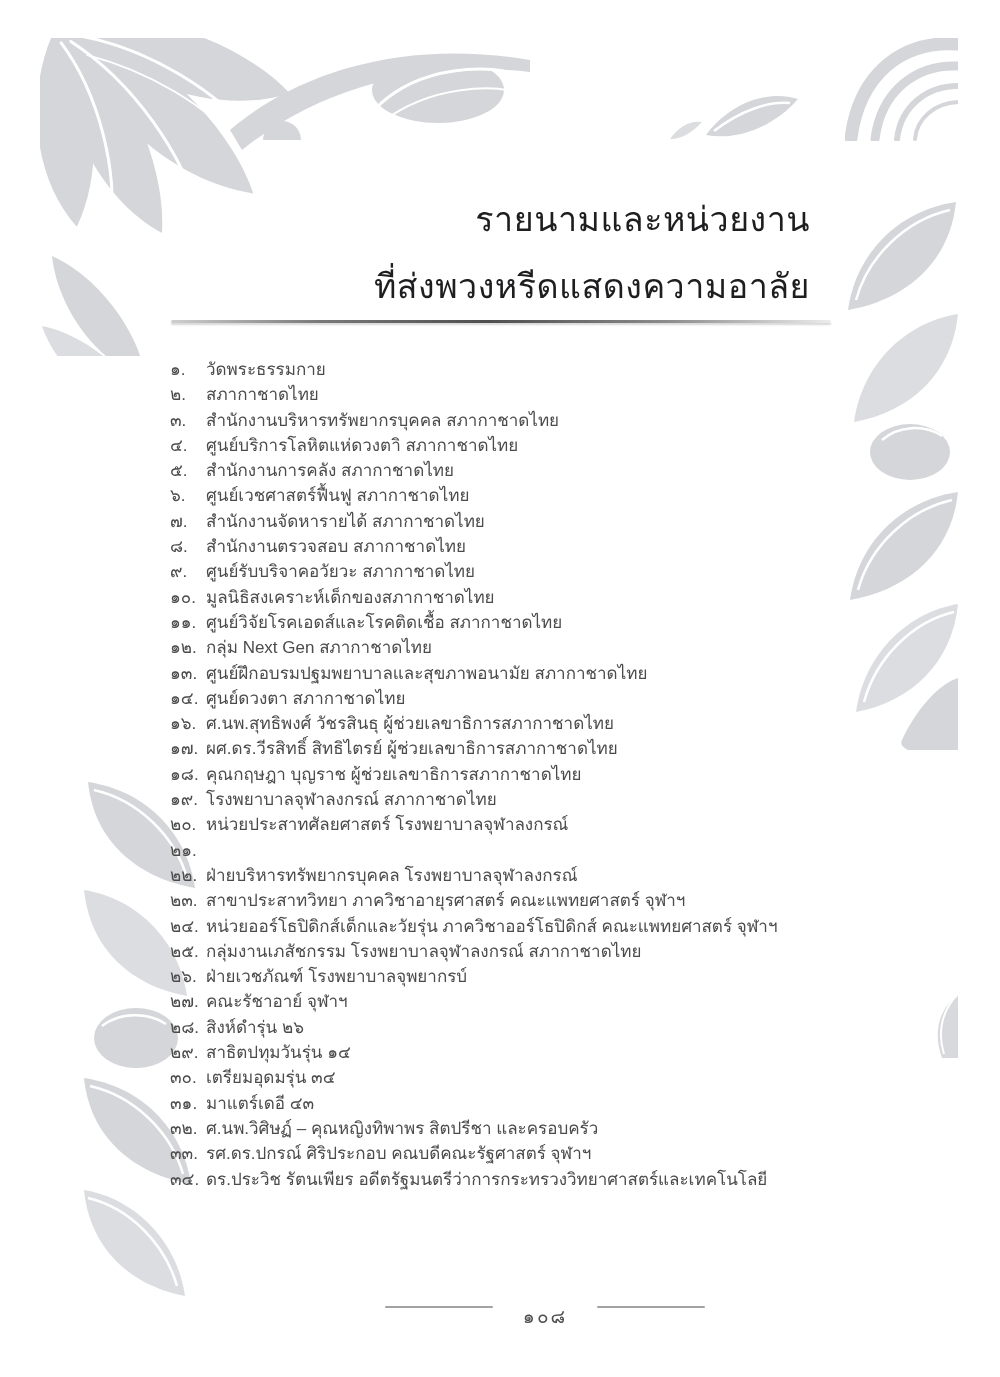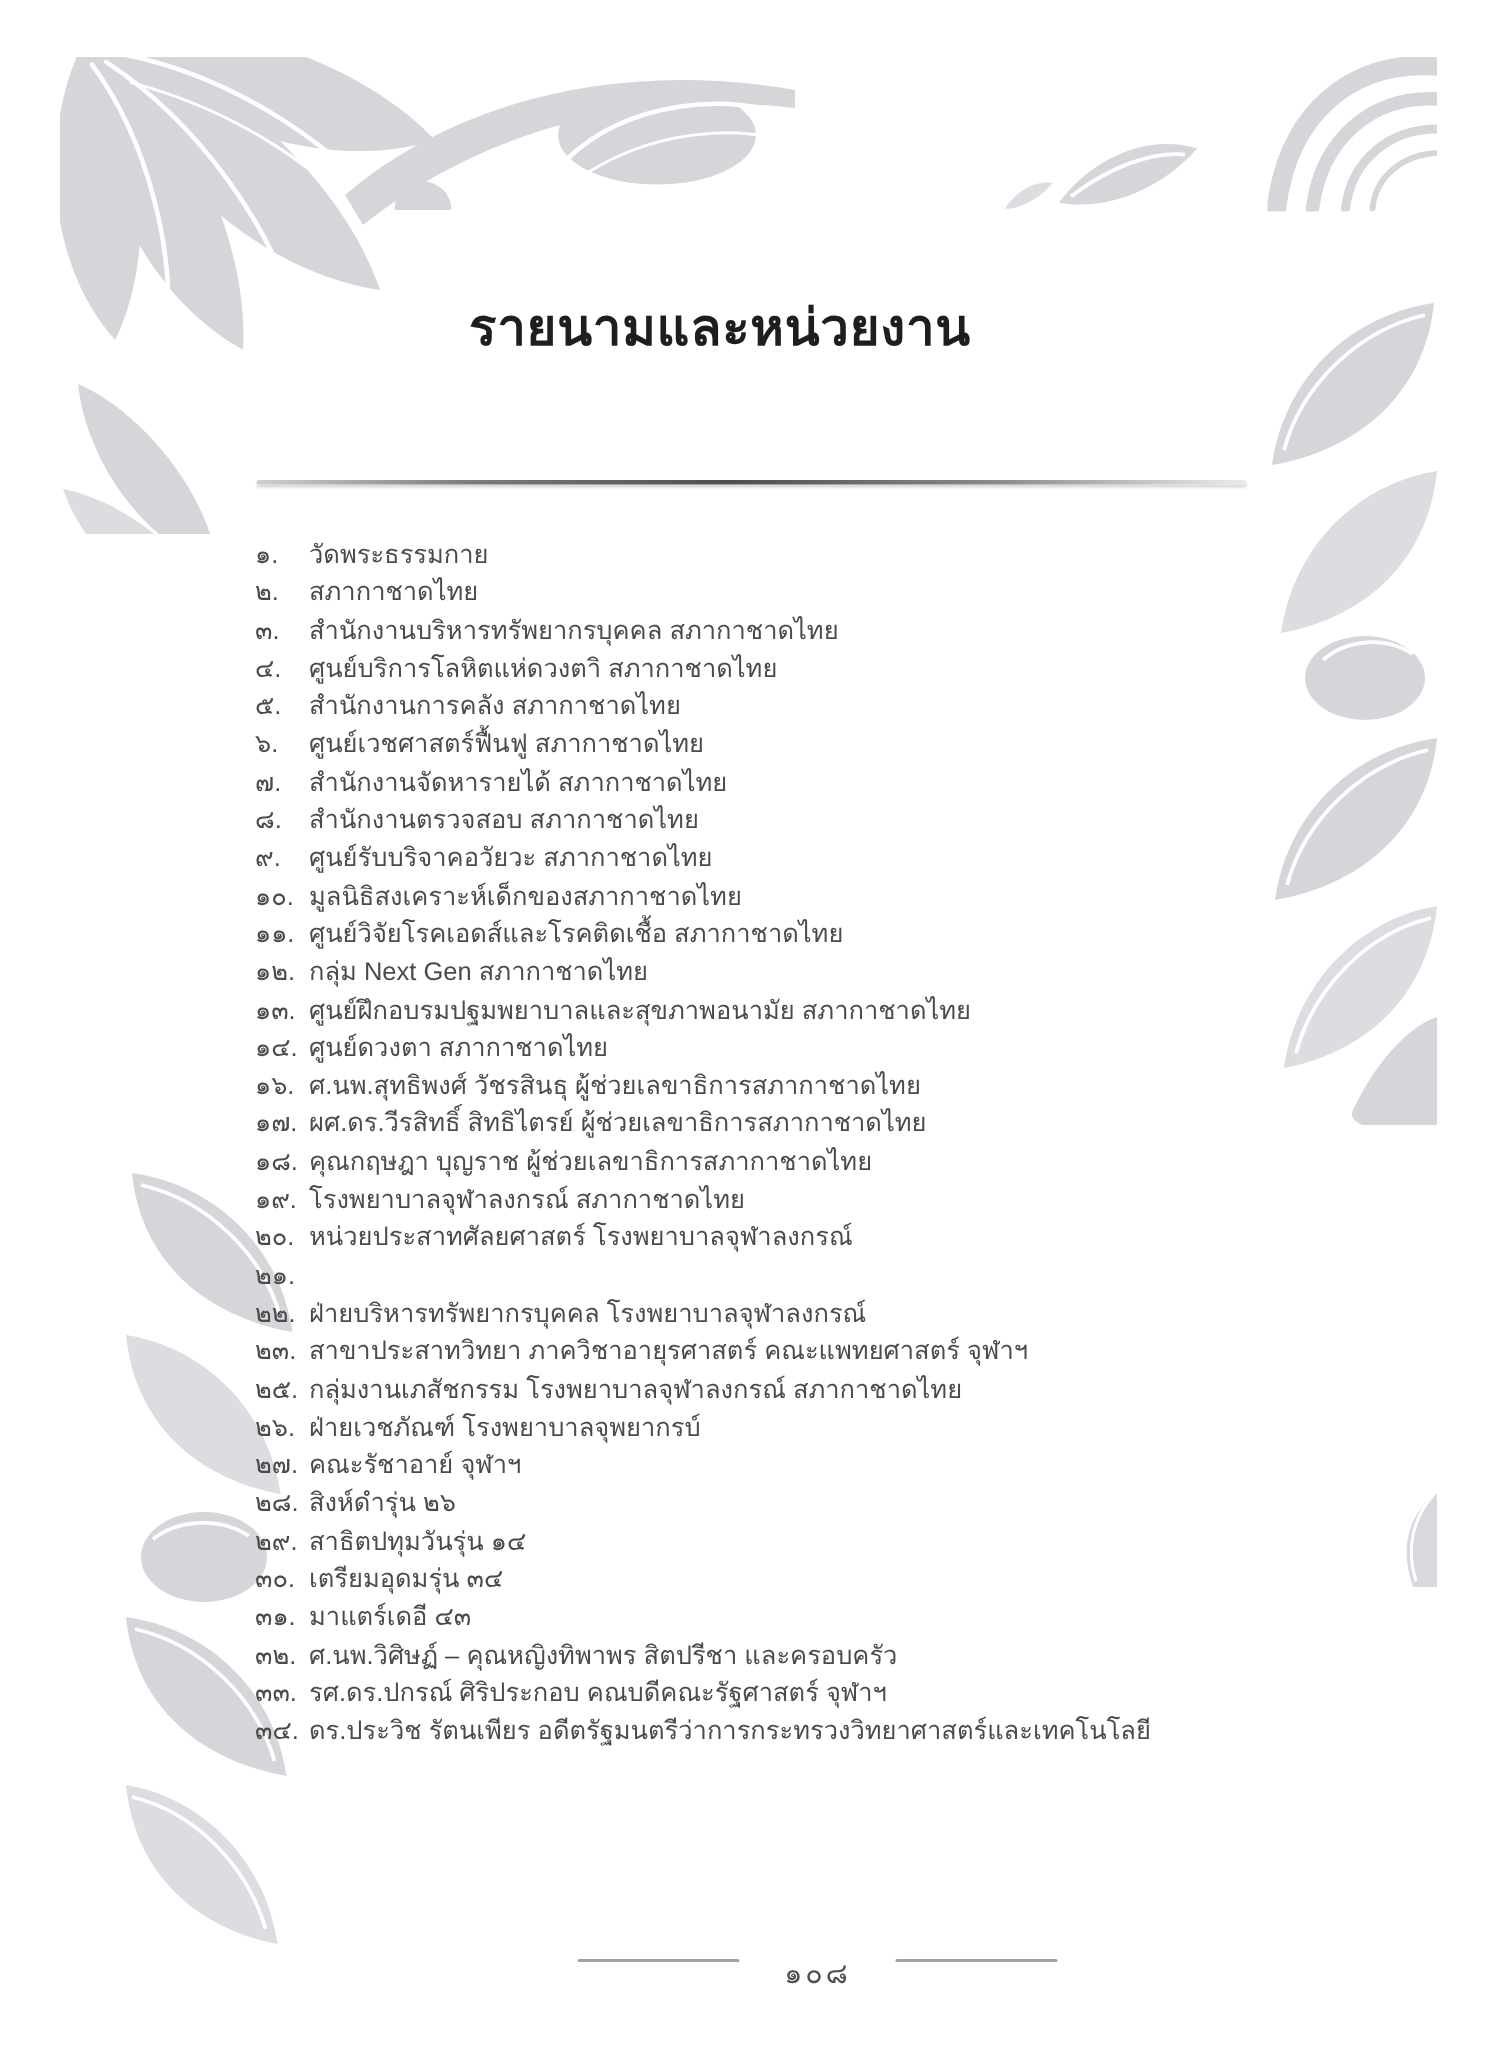--- a/index.html
+++ b/index.html
@@ -6,22 +6,22 @@
   .page{
     position:relative; width:1000px; height:1377px; background:#ffffff;
     overflow:hidden; font-family:"Liberation Sans","DejaVu Sans",sans-serif;
   }
   
   .ornaments{position:absolute; left:40px; top:38px; right:42px; bottom:40px; overflow:hidden; pointer-events:none;}
   .orn{position:absolute;}
   .orn svg{display:block; width:100%; height:100%;}
   
   .title{
-    position:absolute; top:186px; left:150px; width:660px; text-align:center;
-    font-size:34px; font-weight:bold; color:#1e1e20; line-height:67px; letter-spacing:.5px;
+    position:absolute; top:186px; left:150px; width:660px; text-align:right;
+    font-size:34px; font-weight:normal; color:#1e1e20; line-height:67px; letter-spacing:.5px;
   }
   .divider{
     position:absolute; top:320px; left:171px; width:660px; height:3px; border-radius:2px;
     background:linear-gradient(to right,#cfcfcf 0%,#7a7a7a 22%,#4f4f4f 48%,#8b8b8b 75%,#ececec 100%);
     box-shadow:0 2px 2px rgba(0,0,0,0.16);
   }
   .list{position:absolute; top:357px; left:170px; width:740px; color:#4b4b4b; font-size:17px;}
   .row{display:flex; align-items:baseline; line-height:25.3px; height:25.3px; white-space:nowrap;}
   .row .num{flex:0 0 36px;}
   
@@ -129,20 +129,21 @@
     <div class="orn" style="left:892px; top:952px; width:30px; height:70px;">
       <svg viewBox="0 0 30 70" xmlns="http://www.w3.org/2000/svg">
         <path fill="#d8d9dc" d="M30 2 C8 16 0 40 10 68 L30 68 Z"></path>
         <path fill="none" stroke="#ffffff" stroke-width="2" d="M26 4 C10 20 5 42 12 64"></path>
       </svg>
     </div>
   </div>
 
   <div class="title">
     <div>รายนามและหน่วยงาน</div>
+    <div>ที่ส่งพวงหรีดแสดงความอาลัย</div>
   </div>
 
   <div class="divider"></div>
 
   <div class="list">
       <div class="row">
       <span class="num">๑.</span>
       <span class="txt">วัดพระธรรมกาย</span>
     </div>
       <div class="row">
@@ -220,20 +221,24 @@
       <div class="row">
       <span class="num">๒๑.</span>
     </div>
       <div class="row">
       <span class="num">๒๒.</span>
       <span class="txt">ฝ่ายบริหารทรัพยากรบุคคล โรงพยาบาลจุฬาลงกรณ์</span>
     </div>
       <div class="row">
       <span class="num">๒๓.</span>
       <span class="txt">สาขาประสาทวิทยา ภาควิชาอายุรศาสตร์ คณะแพทยศาสตร์ จุฬาฯ</span>
+    </div>
+      <div class="row">
+      <span class="num">๒๔.</span>
+      <span class="txt">หน่วยออร์โธปิดิกส์เด็กและวัยรุ่น ภาควิชาออร์โธปิดิกส์ คณะแพทยศาสตร์ จุฬาฯ</span>
     </div>
       <div class="row">
       <span class="num">๒๕.</span>
       <span class="txt">กลุ่มงานเภสัชกรรม โรงพยาบาลจุฬาลงกรณ์ สภากาชาดไทย</span>
     </div>
       <div class="row">
       <span class="num">๒๖.</span>
       <span class="txt">ฝ่ายเวชภัณฑ์ โรงพยาบาลจุพยากรบ์</span>
     </div>
       <div class="row">

